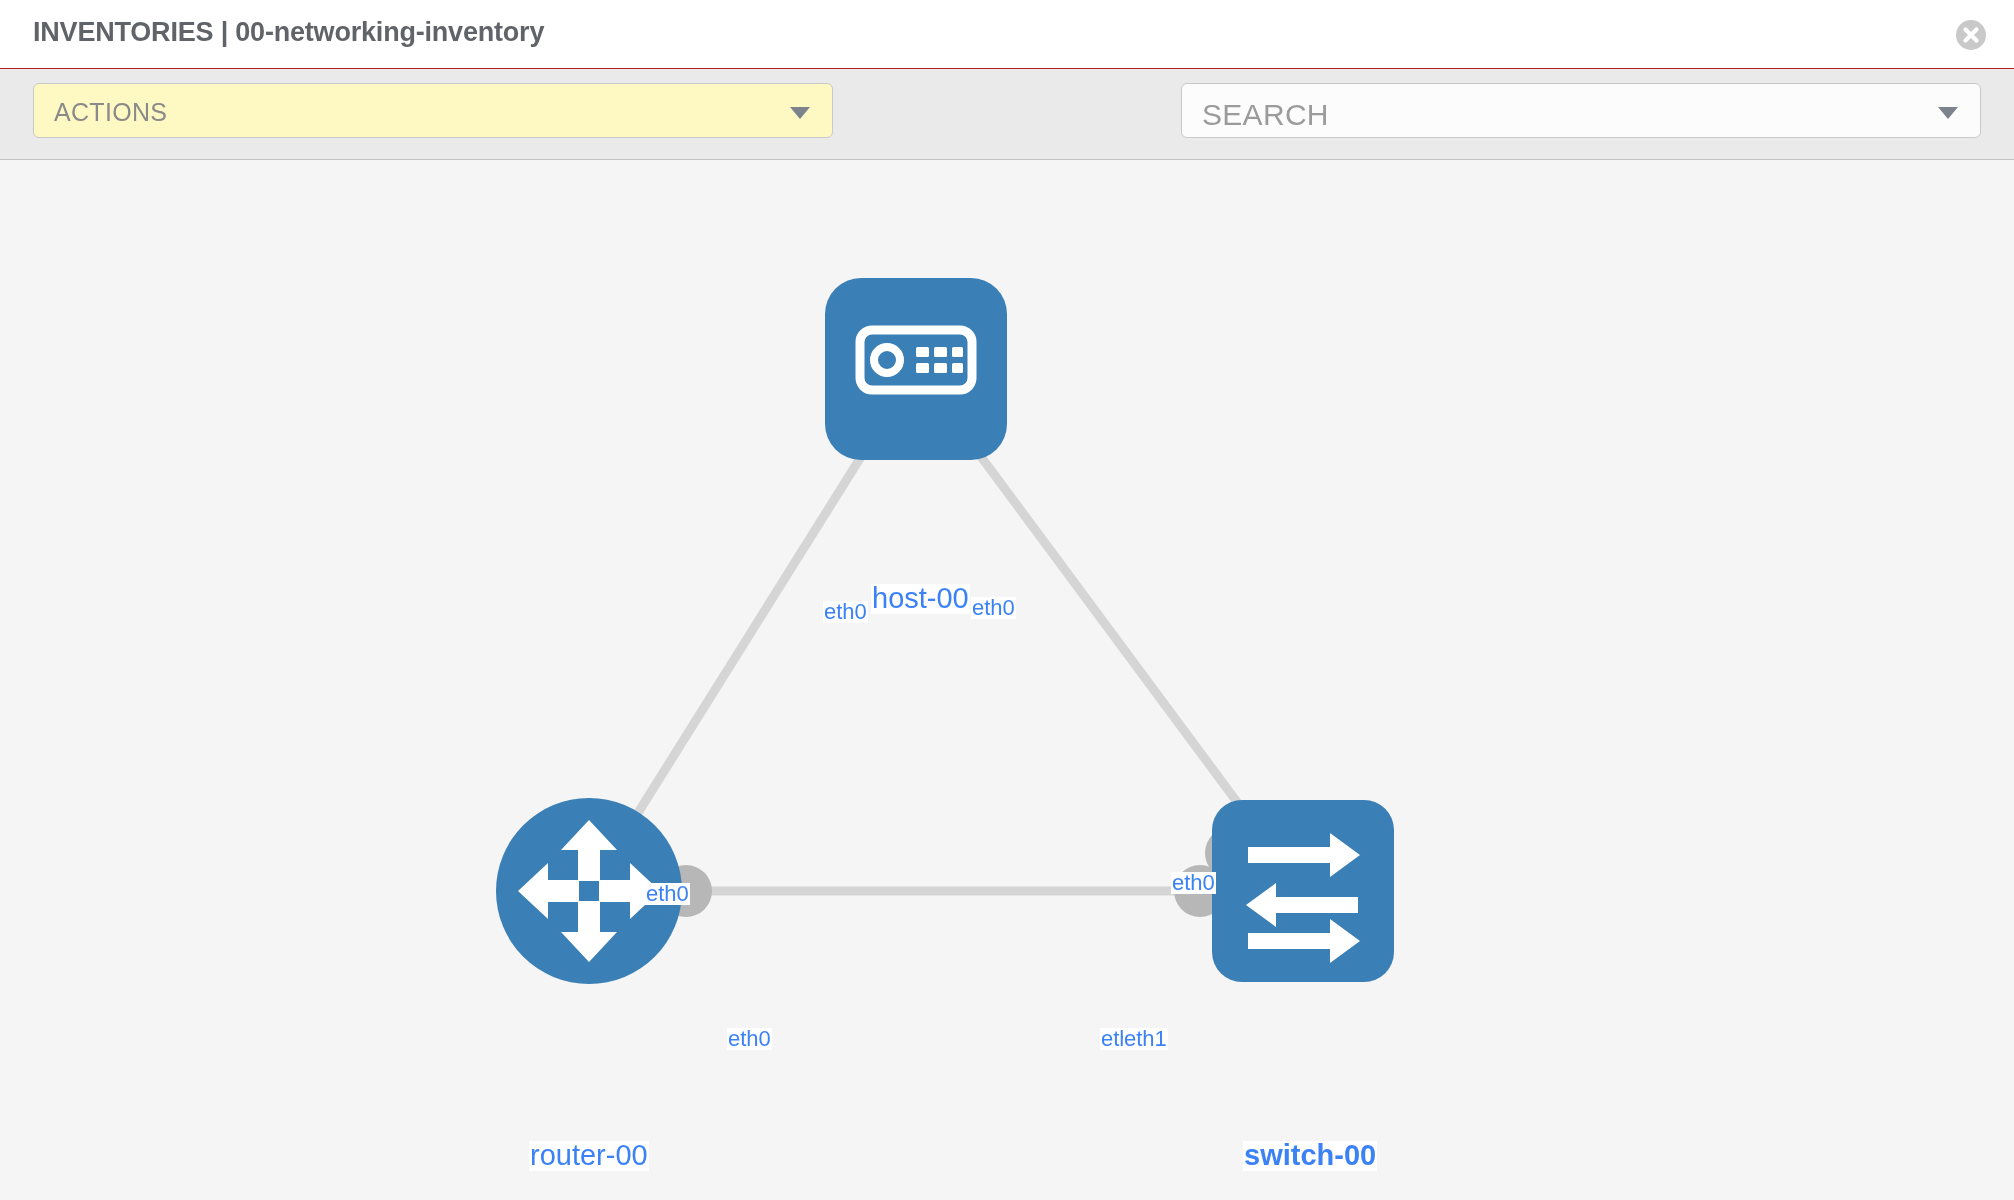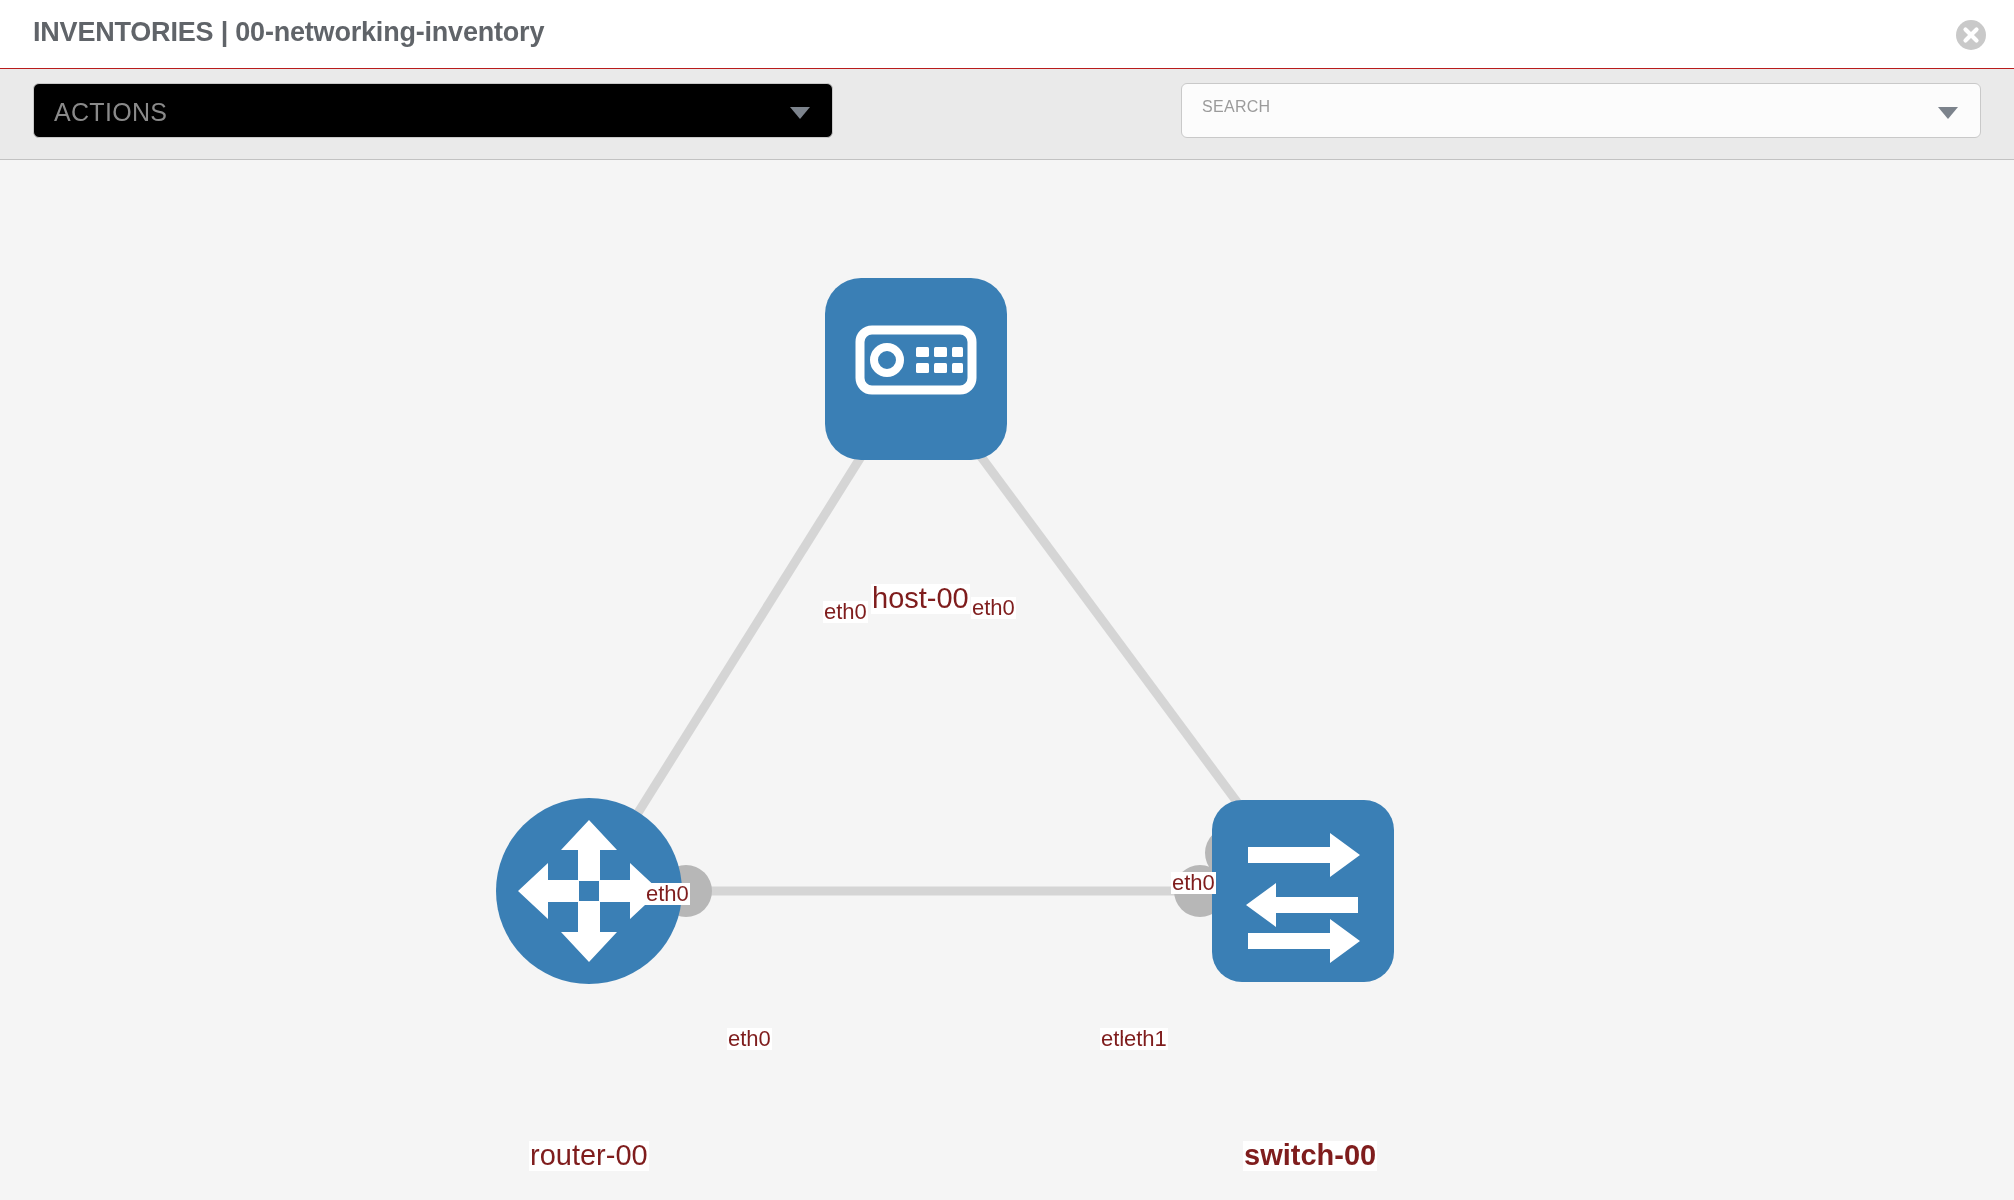--- a/index.html
+++ b/index.html
@@ -64,21 +64,21 @@
     background: #eaeaea;
     border-bottom: 1px solid #c2c2c2;
     box-sizing: border-box;
   }
   .actions-select {
     position: absolute;
     left: 33px;
     top: 14px;
     width: 800px;
     height: 55px;
-    background: #000000;
+    background: #fef9c3;
     border: 1px solid #c9c9c9;
     border-radius: 6px;
     box-sizing: border-box;
     padding-left: 24px;
   }
   .actions-label {
     position: absolute;
     left: 20px;
     top: 14px;
     font-size: 25px;
@@ -113,42 +113,42 @@
     height: 55px;
     background: #fcfcfc;
     border: 1px solid #c9c9c9;
     border-radius: 6px;
     box-sizing: border-box;
   }
   .search-label {
     position: absolute;
     left: 20px;
     top: 14px;
-    font-size: 16px;
+    font-size: 30px;
     color: #9b9b9b;
     letter-spacing: 0.3px;
     font-stretch: condensed;
   }
 
   
   .canvas {
     position: absolute;
     left: 0; top: 160px;
     width: 2014px;
     height: 1040px;
     background: #f5f5f5;
     overflow: hidden;
   }
   .topology { position: absolute; left: 0; top: 0; }
 
   
   .lbl {
     position: absolute;
     background: #ffffff;
-    color: #7f1d1d;
+    color: #3b82f6;
     white-space: nowrap;
     line-height: 1.02;
     padding: 0 1px;
   }
   .lbl.node-name { font-size: 29px; }
   .lbl.iface     { font-size: 22px; }
 </style>
 </head>
 <body>
 

